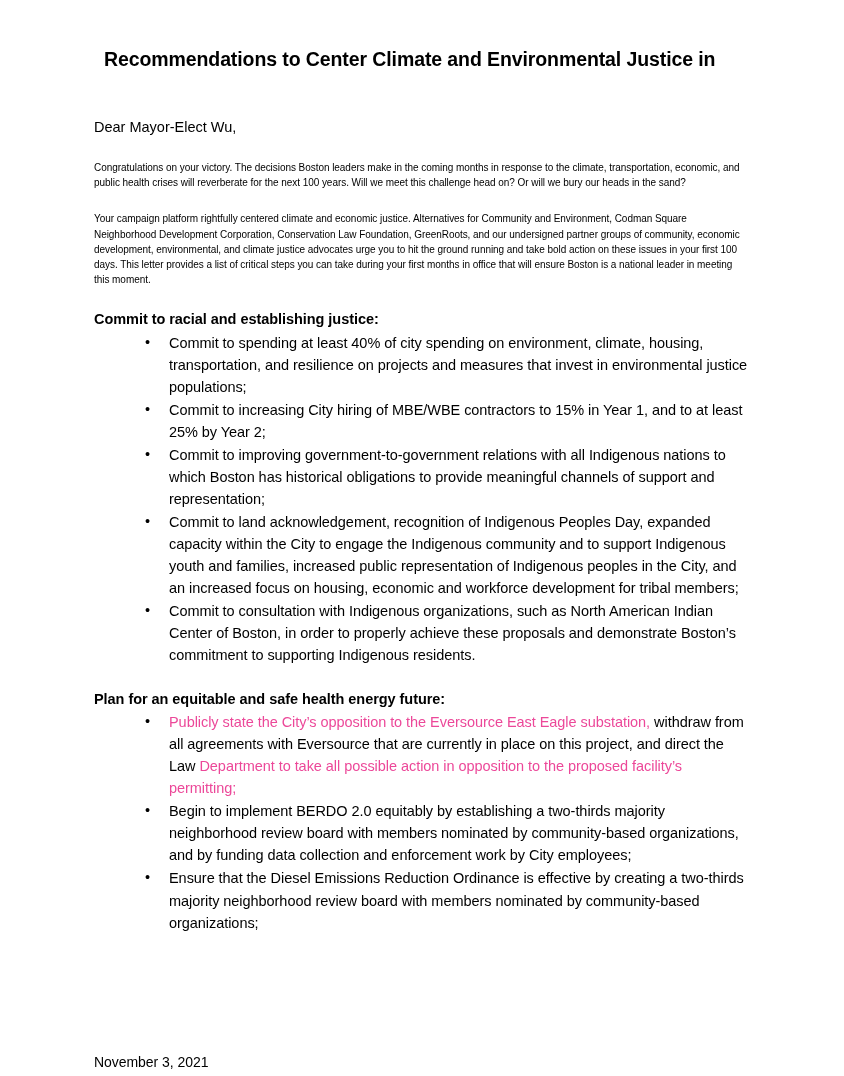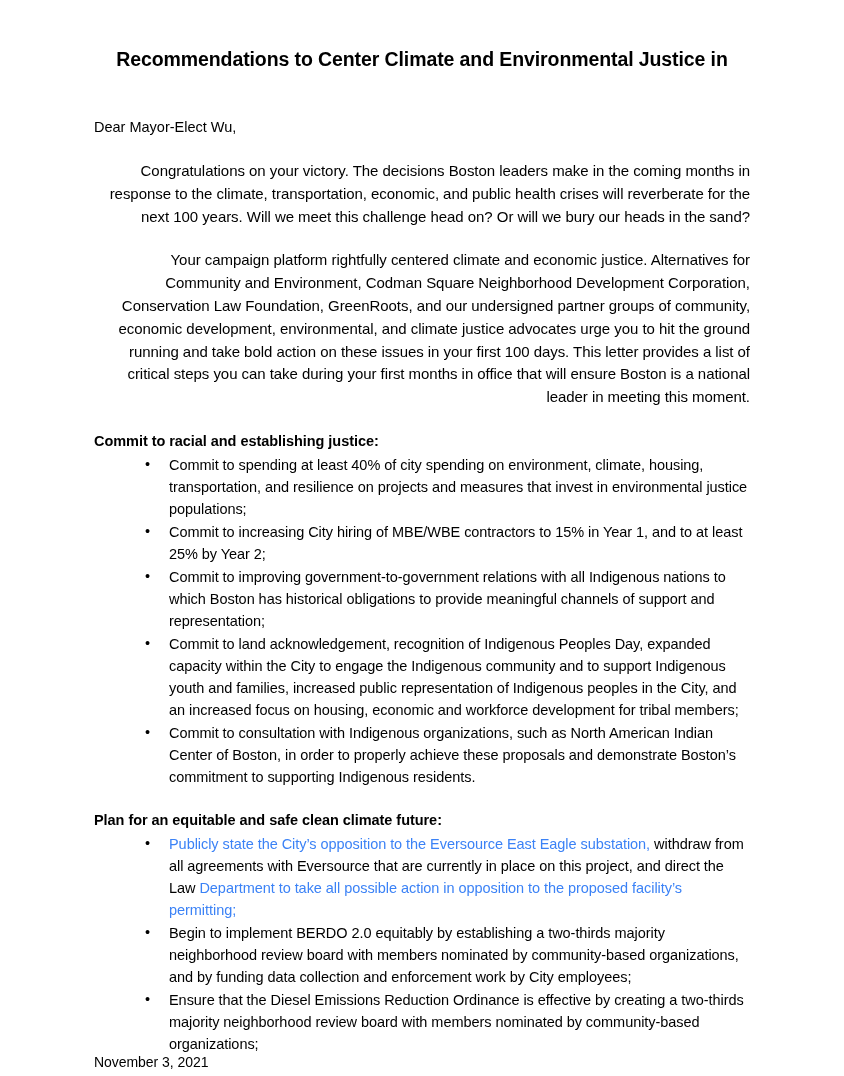--- a/index.html
+++ b/index.html
@@ -19,39 +19,38 @@
     position: relative;
     width: 844px;
     height: 1076px;
     background: #ffffff;
     box-sizing: border-box;
     padding: 44px 94px 0 94px;
   }
   .doc-title {
     font-size: 19.5px;
     font-weight: bold;
-    text-align: center;
     line-height: 1.55;
     letter-spacing: -0.1px;
     margin: 0;
     padding: 0 10px;
   }
   .salutation {
     font-size: 14.5px;
     font-weight: normal;
     margin: 0;
     padding-top: 43px;
     line-height: 1.5;
   }
   p.body-para {
-    font-size: 15px;
+    font-size: 10px;
     line-height: 1.52;
     margin: 0;
     padding-top: 21px;
-    text-align: right;
+    text-align: left;
     letter-spacing: -0.05px;
   }
   h2.section-heading {
     font-size: 14.5px;
     font-weight: bold;
     margin: 0;
     padding-top: 22px;
     line-height: 1.5;
     letter-spacing: -0.05px;
   }
@@ -69,21 +68,21 @@
     letter-spacing: -0.05px;
   }
   ul.bullets > li .bullet-marker {
     position: absolute;
     left: 51px;
     top: 0px;
     font-size: 14.5px;
     line-height: 1.52;
   }
   .green {
-    color: #3b82f6;
+    color: #ec4899;
   }
   .footer-date {
     position: absolute;
     left: 94px;
     bottom: 3px;
     font-size: 14px;
     line-height: 1.4;
     letter-spacing: -0.05px;
   }
 </style>
@@ -119,21 +118,21 @@
     <li>
       <span class="bullet-marker">•</span>
       <span>Commit to land acknowledgement, recognition of Indigenous Peoples Day, expanded capacity within the City to engage the Indigenous community and to support Indigenous youth and families, increased public representation of Indigenous peoples in the City, and an increased focus on housing, economic and workforce development for tribal members;</span>
     </li>
     <li>
       <span class="bullet-marker">•</span>
       <span>Commit to consultation with Indigenous organizations, such as North American Indian Center of Boston, in order to properly achieve these proposals and demonstrate Boston’s commitment to supporting Indigenous residents.</span>
     </li>
   </ul>
 
-  <h2 class="section-heading">Plan for an equitable and safe clean climate future:</h2>
+  <h2 class="section-heading">Plan for an equitable and safe health energy future:</h2>
   <ul class="bullets">
     <li>
       <span class="bullet-marker">•</span>
       <span>
         <span class="green">Publicly state the City’s opposition to the Eversource East Eagle substation,</span><span> withdraw from all agreements with Eversource that are currently in place on this project, and direct the Law </span><span class="green">Department to take all possible action in opposition to the proposed facility’s permitting;</span>
       </span>
     </li>
     <li>
       <span class="bullet-marker">•</span>
       <span>Begin to implement BERDO 2.0 equitably by establishing a two-thirds majority neighborhood review board with members nominated by community-based organizations, and by funding data collection and enforcement work by City employees;</span>

